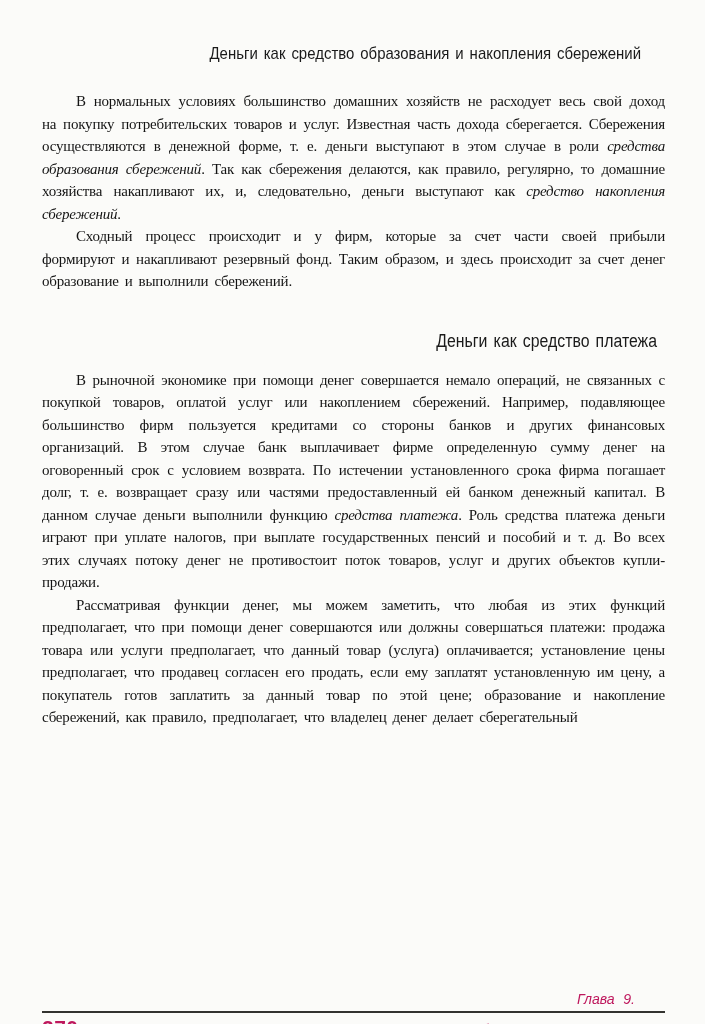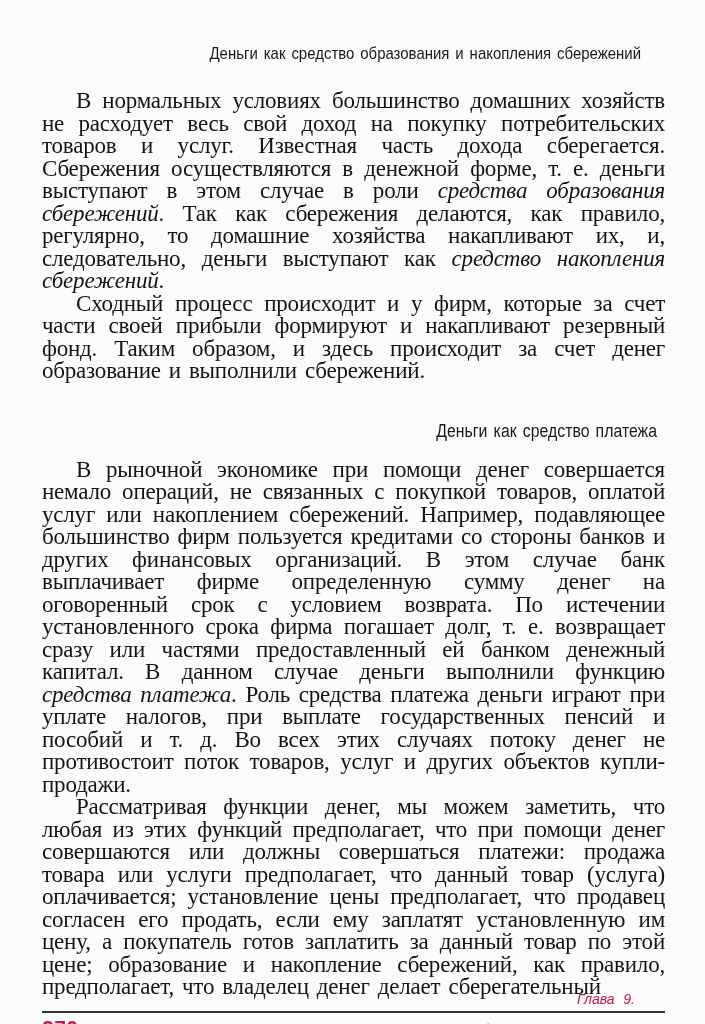--- a/index.html
+++ b/index.html
@@ -28,21 +28,21 @@
     transform: scaleX(0.88);
     transform-origin: 100% 50%;
     margin: 0 8px 26px 0;
     word-spacing: 2px;
   }
   .body-col {
     width: 623px;
   }
   .para {
     margin: 0;
-    font-size: 23px;
+    font-size: 15px;
     line-height: 22.5px;
     text-align: justify;
     text-indent: 34px;
     letter-spacing: -0.2px;
     word-spacing: 2.5px;
   }
   .em {
     font-style: italic;
   }
   .section-heading {

